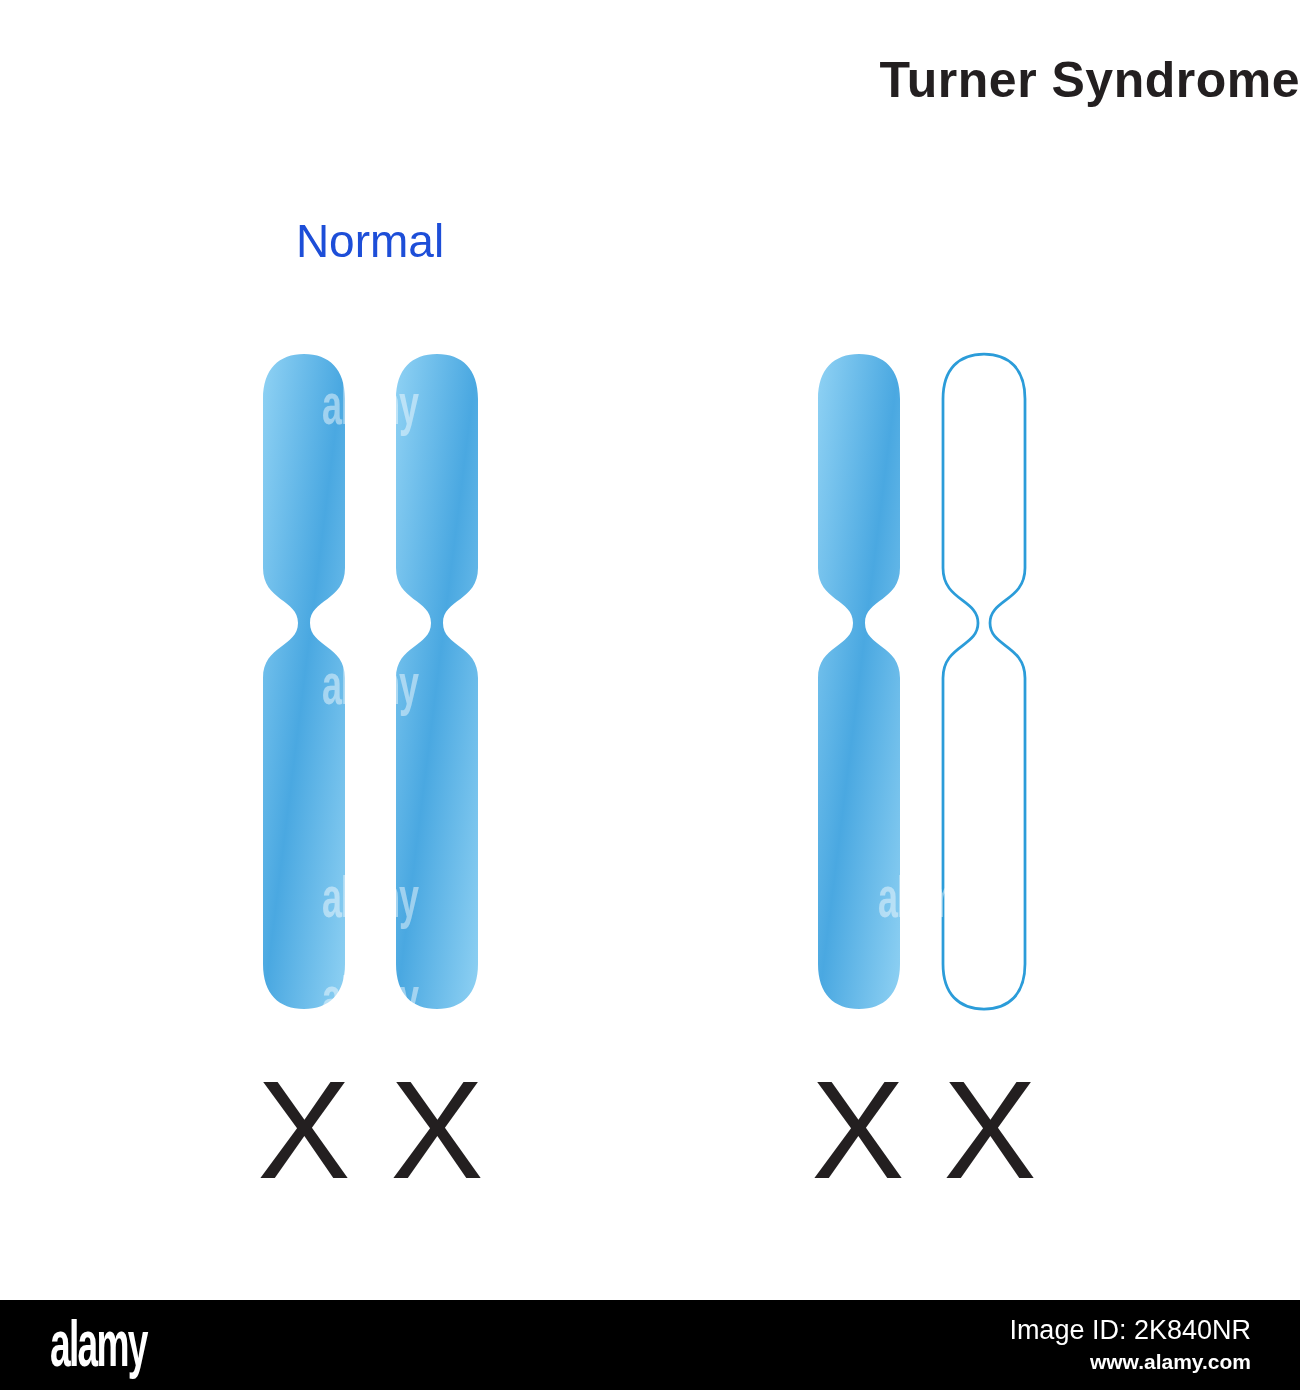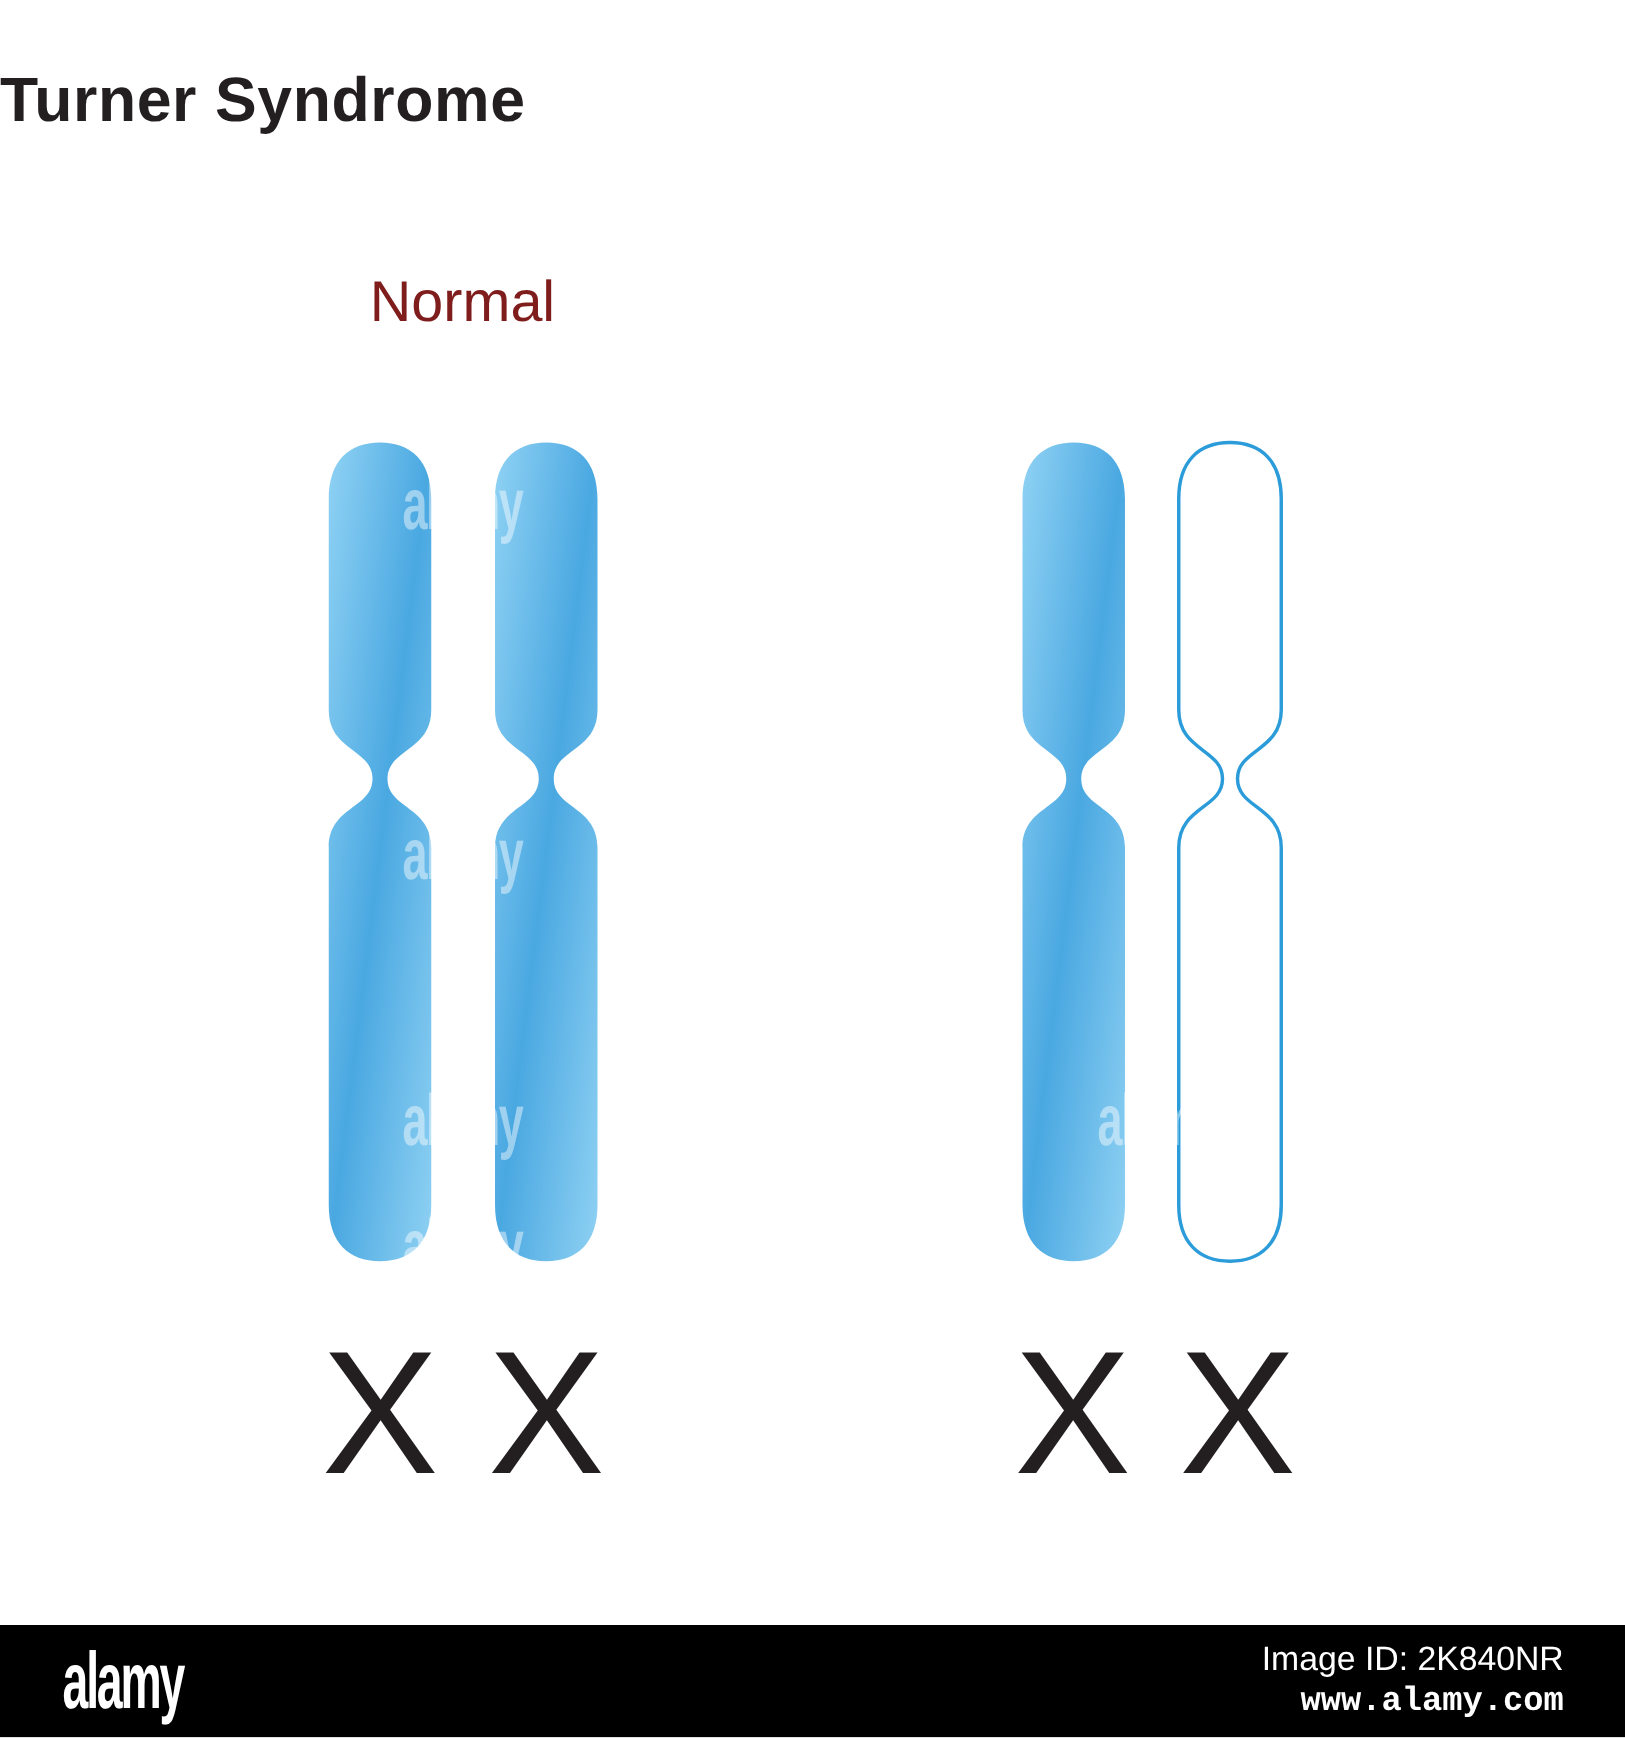--- a/index.html
+++ b/index.html
@@ -6,30 +6,30 @@
   #stage{
     position:relative;
     width:1300px;height:1390px;
     background:#ffffff;
     overflow:hidden;
     font-family:"Liberation Sans", sans-serif;
     color:#231f20;
   }
   .title{
     position:absolute;top:53px;left:0;right:0;
-    text-align:left;
+    text-align:right;
     font-size:50px;font-weight:bold;line-height:1.1;
     letter-spacing:0.5px;
     color:#231f20;
   }
   .section-label{
     position:absolute;top:216px;
     transform:translateX(-50%);
     font-size:46px;font-weight:normal;line-height:1.1;
-    color:#7f1d1d;white-space:nowrap;
+    color:#1d4ed8;white-space:nowrap;
   }
   #label-normal{left:370px;}
   #label-abnormal{left:925px;}
   #chromosome-svg{position:absolute;left:0;top:0;z-index:1;}
   .x-letter{
     position:absolute;top:1060px;
     transform:translateX(-50%);
     font-size:140px;font-weight:normal;line-height:1;
     color:#231f20;z-index:3;
   }
@@ -65,21 +65,21 @@
     font-size:64px;font-weight:bold;line-height:0.9;
     letter-spacing:-3px;
     transform:scaleX(0.58);
     transform-origin:left center;
     white-space:nowrap;
   }
   .footer-meta{
     text-align:right;color:#ffffff;line-height:1.15;
   }
   .footer-image-id{font-size:27px;font-weight:normal;margin-bottom:4px;}
-  .footer-url{font-size:27px;font-weight:bold;font-family:Liberation Mono, monospace;}
+  .footer-url{font-size:21px;font-weight:bold;}
 </style>
 </head>
 <body>
 
 <div id="stage">
 
   <svg id="chromosome-svg" width="1300" height="1390" viewBox="0 0 1300 1390" aria-hidden="true">
     <defs>
       <linearGradient id="chromGrad" x1="0" y1="0" x2="1" y2="1">
         <stop offset="0" stop-color="#90D2F4"></stop>

